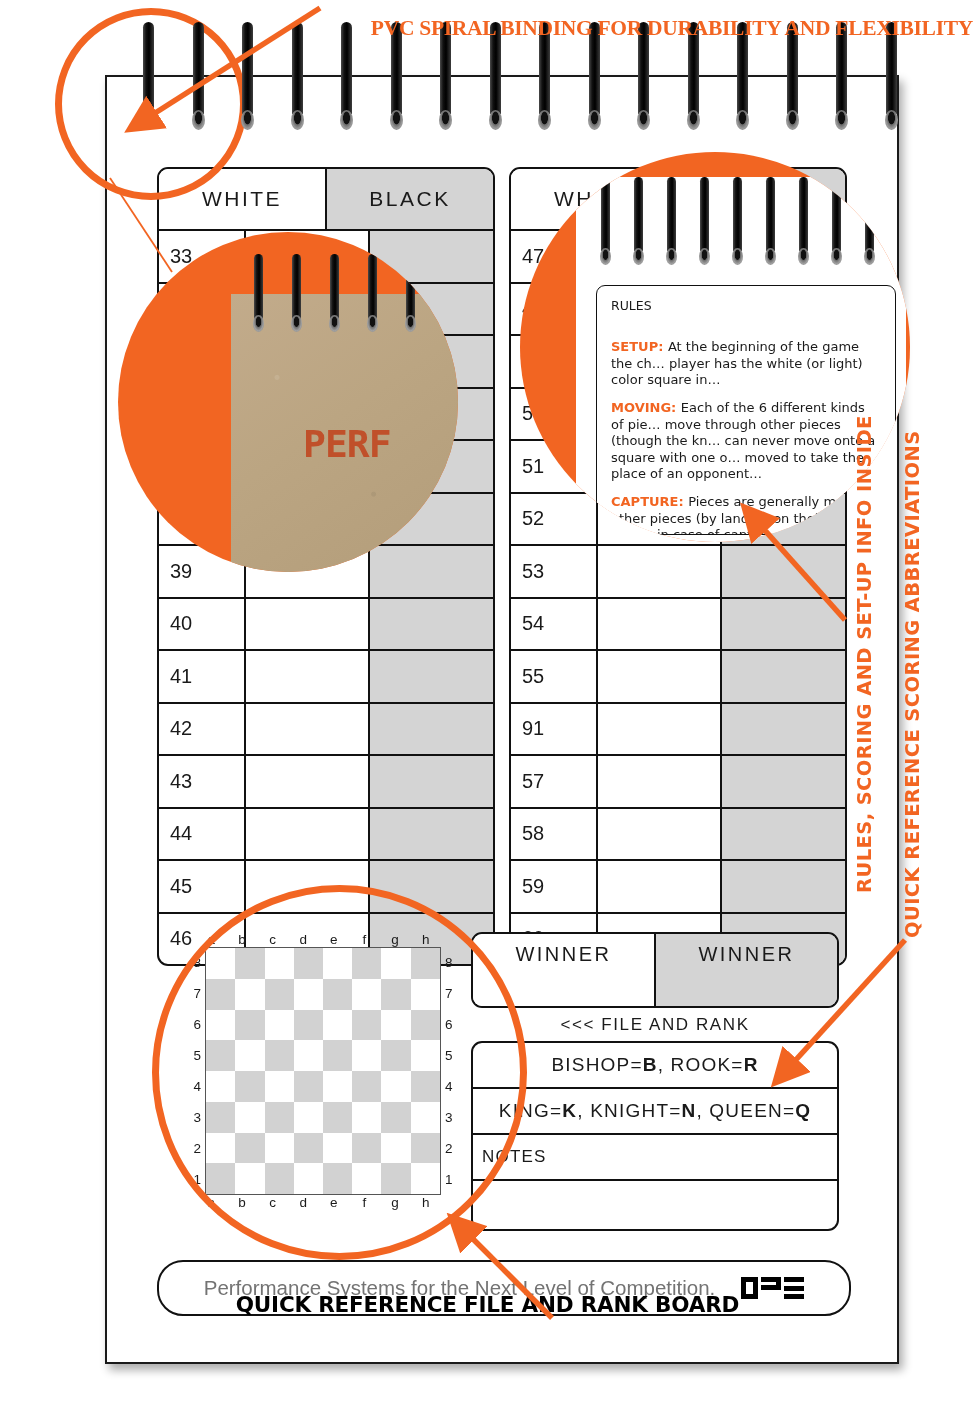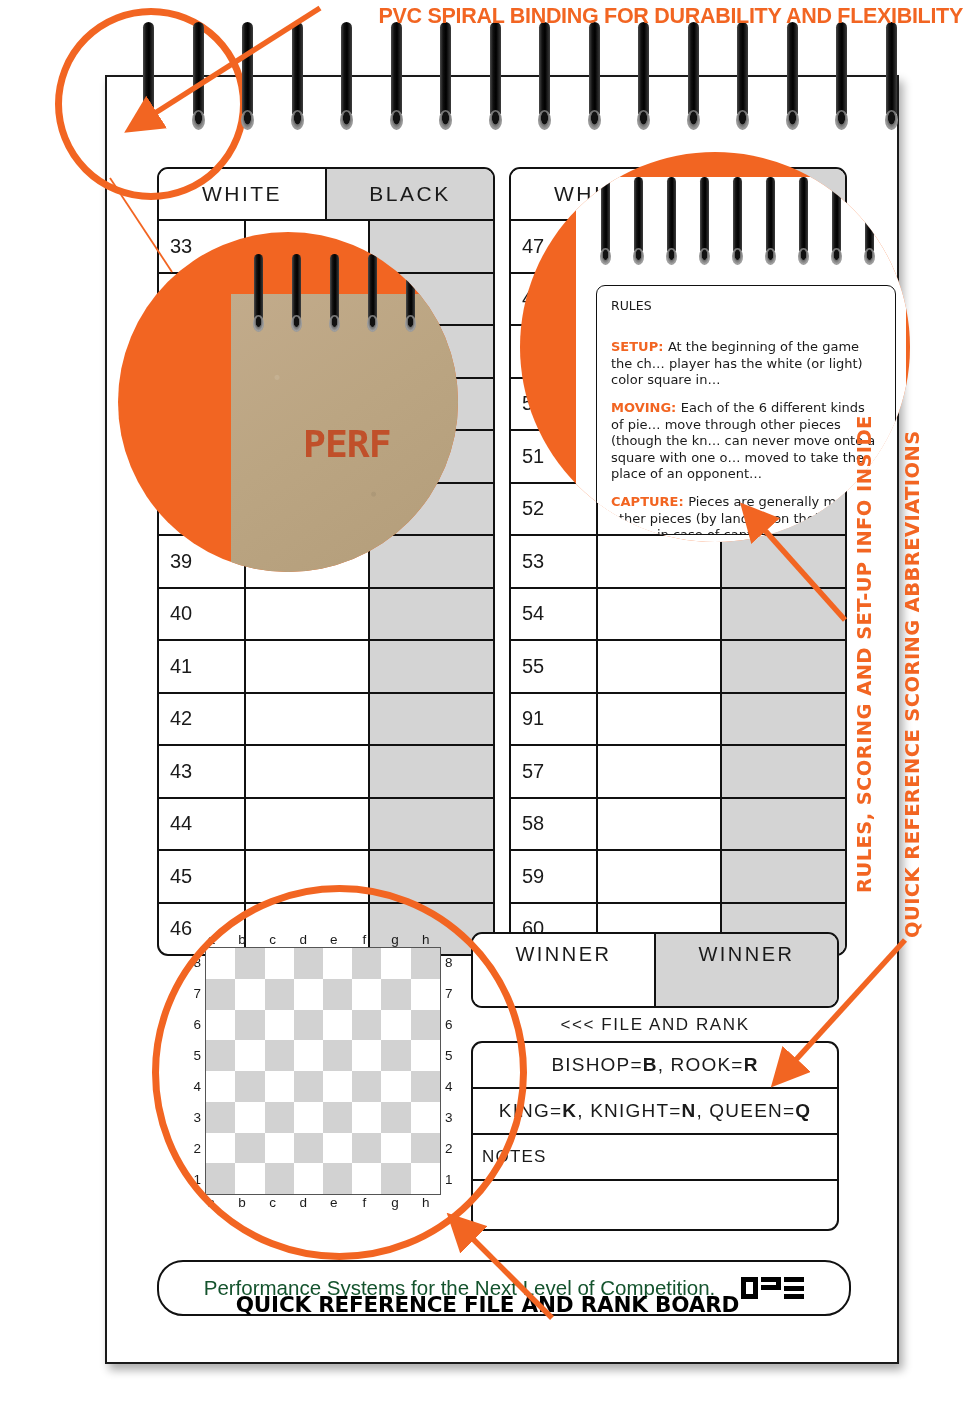--- a/index.html
+++ b/index.html
@@ -9,26 +9,26 @@
   body {
     width: 975px; height: 1425px;
     position: relative;
     overflow: hidden;
     font-family: "Liberation Sans", sans-serif;
   }
 
   
   .headline {
     position: absolute;
-    left: 0; top: 4px;
+    left: 0; top: 16px;
     width: 975px;
     text-align: right;
-    padding-right: 12px;
+    padding-right: 2px;
     box-sizing: border-box;
-    font-family: Liberation Sans, sans-serif;
+    font-family: Liberation Serif, serif;
     font-weight: bold;
     font-size: 21.5px;
     letter-spacing: -0.3px;
     color: #F26522;
     z-index: 40;
     white-space: nowrap;
   }
 
   
   .page {
@@ -84,21 +84,21 @@
     overflow: hidden;
     background: #fff;
   }
   .tbl.right { width: 368px; }
   .trow {
     display: flex;
     height: 50.5px;
     border-top: 2px solid #111;
   }
   .trow:first-child { border-top: none; }
-  .trow.head { height: 50px; }
+  .trow.head { height: 60px; }
   .cell-num {
     width: 26%;
     display: flex;
     align-items: center;
     padding-left: 11px;
     box-sizing: border-box;
     font-family: "Liberation Sans", sans-serif;
     font-size: 20px;
     color: #1a1a1a;
     border-right: 2px solid #111;
@@ -251,21 +251,21 @@
     border: 2px solid #111;
     border-radius: 26px;
     display: flex;
     align-items: center;
     justify-content: center;
     gap: 26px;
     background: #fff;
   }
   .tagline-txt {
     font-size: 20.5px;
-    color: #14532d;
+    color: #737373;
     font-family: "Liberation Sans", sans-serif;
   }
   .ops-logo {
     display: flex;
     align-items: center;
     gap: 3px;
   }
   .ops-o {
     width: 17px; height: 22px;
     border: 5px solid #000;

